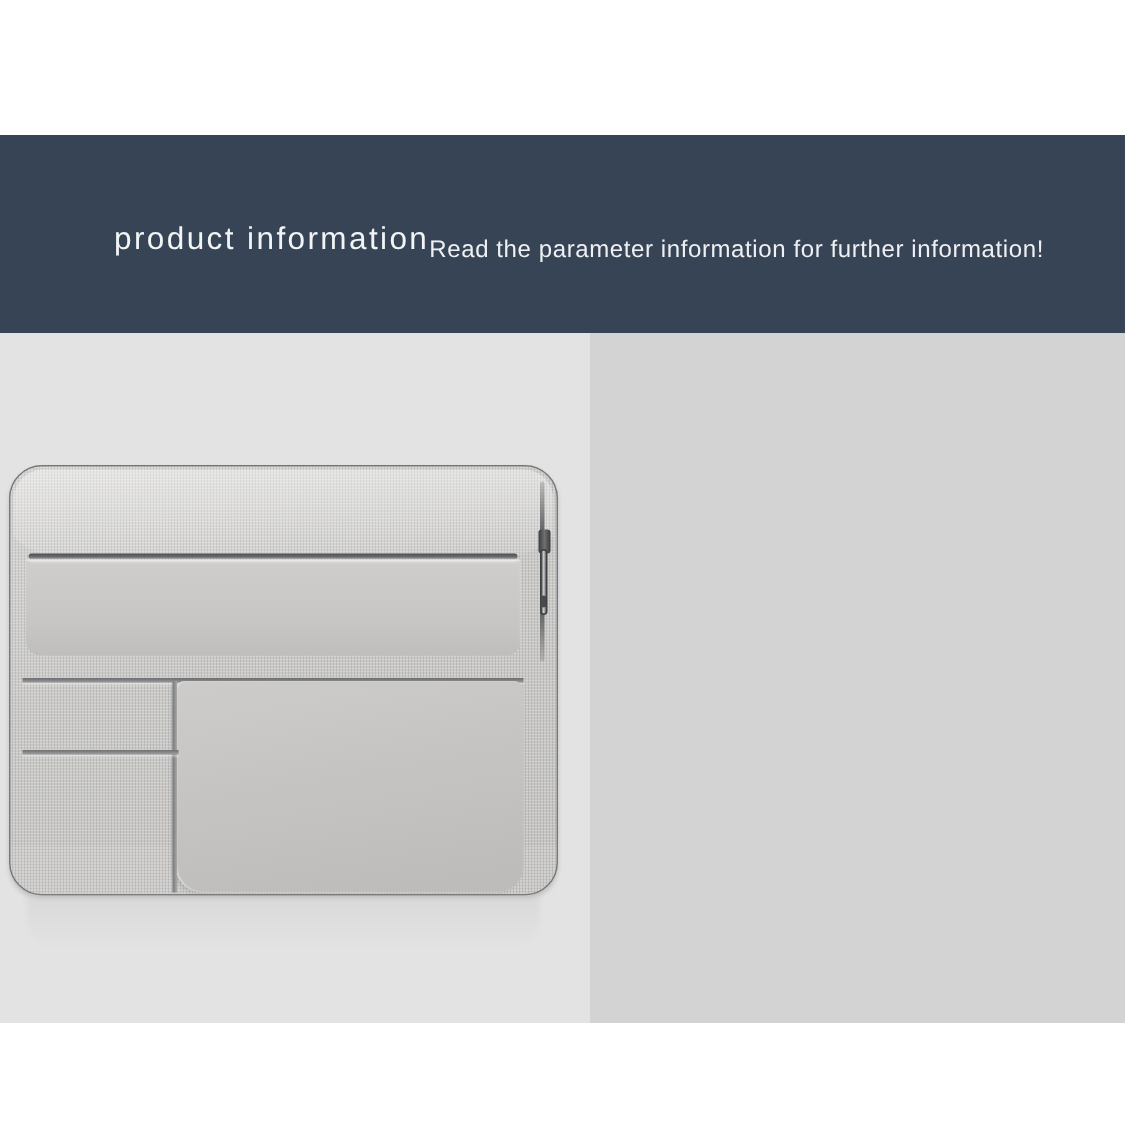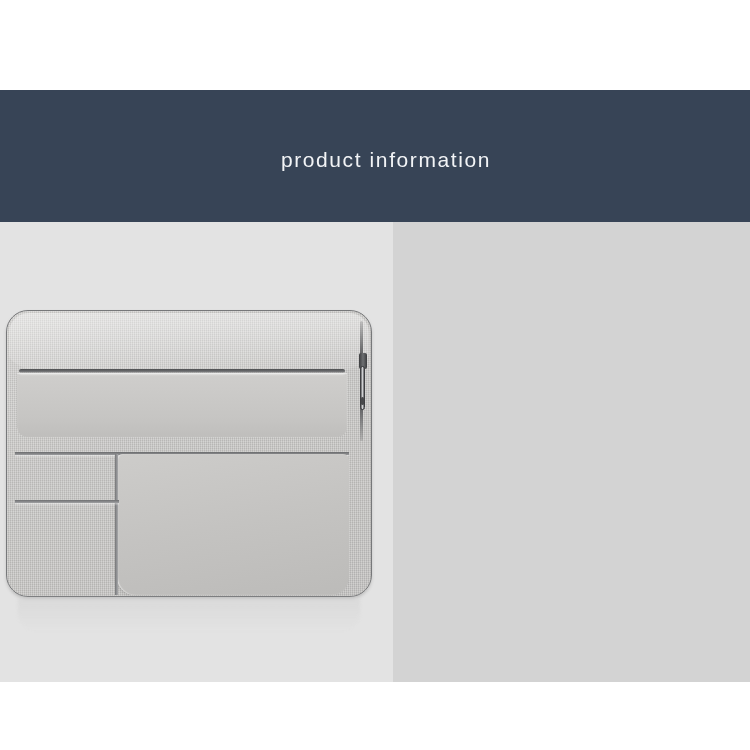--- a/index.html
+++ b/index.html
@@ -237,20 +237,21 @@
     pointer-events: none;
   }
 </style>
 </head>
 <body>
 
 <div id="page">
 
   <div id="banner">
     <div id="banner-title">product information</div>
+    <div id="banner-subtitle">Read the parameter information for further information!</div>
   </div>
 
   <div id="content">
 
     <div id="panel-left">
       <div id="product-photo">
         <div id="sleeve">
           <div id="sleeve-top-sheen"></div>
           <div id="zip-pocket-flap"></div>
           <div id="zip-pocket-seam"></div>

